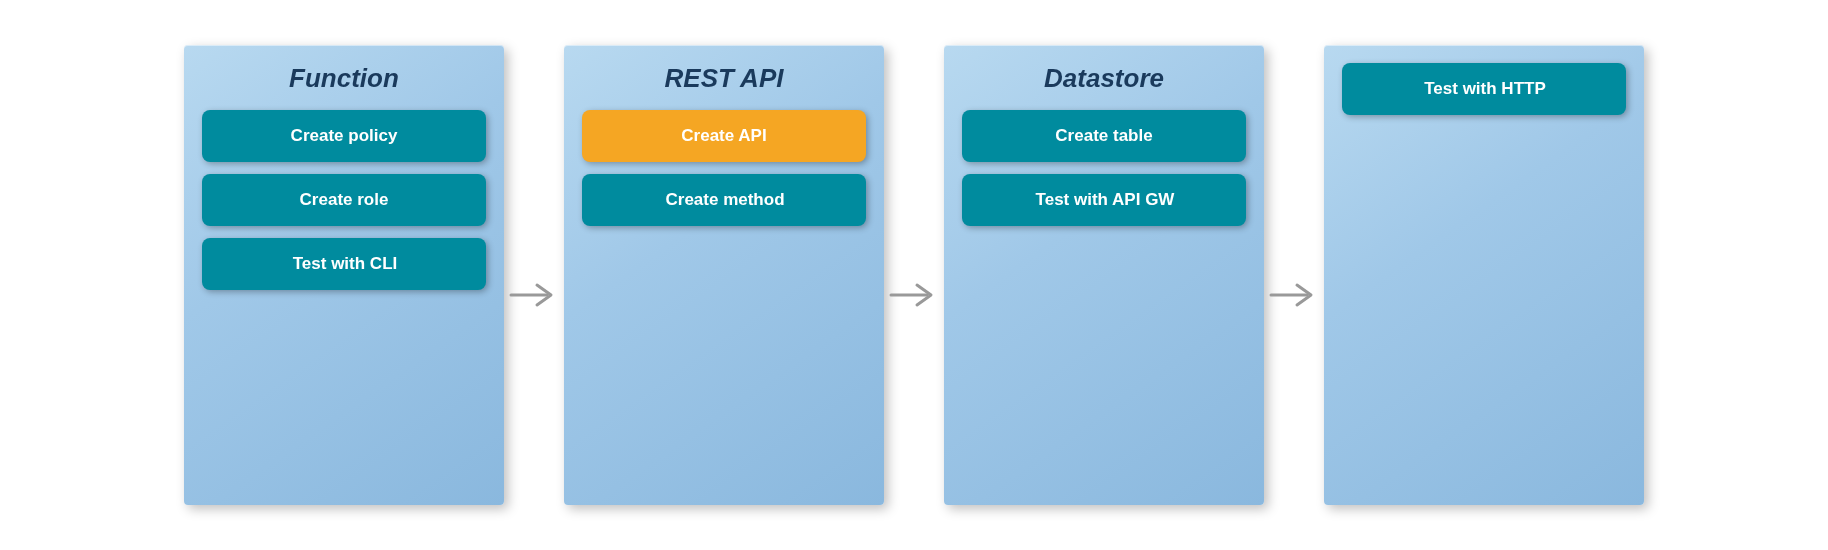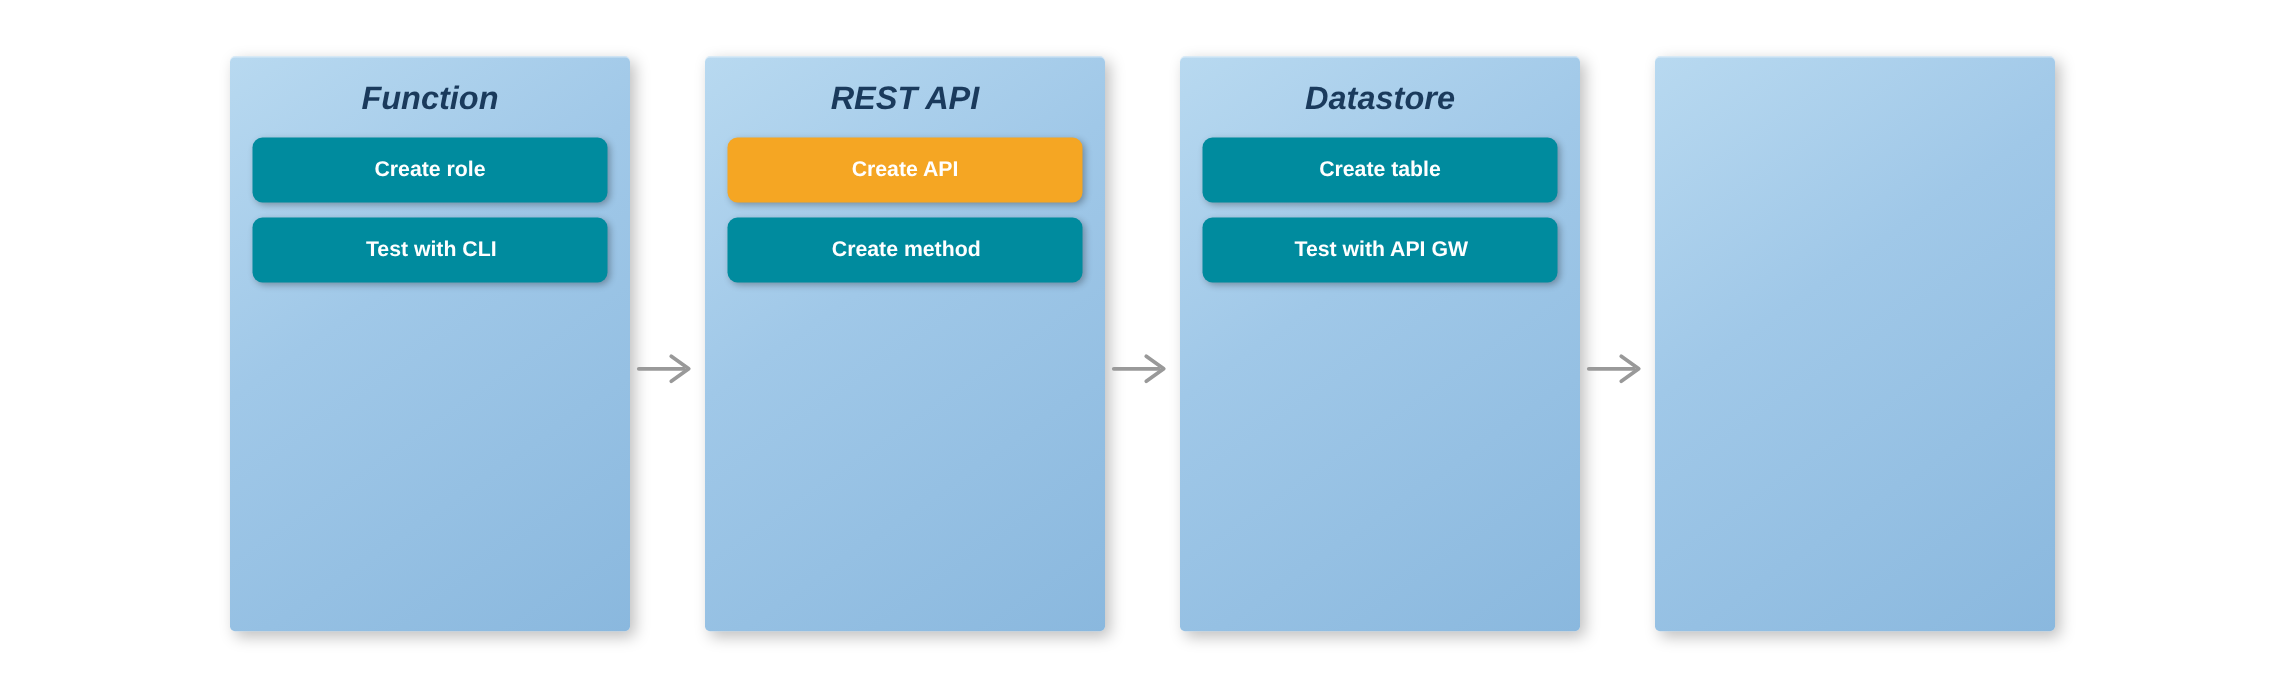--- a/index.html
+++ b/index.html
@@ -84,20 +84,21 @@
       width: 50px;
       height: 40px;
     }
   </style>
 </head>
 <body>
 
 <div class="diagram">
 <div class="panel">
       <div class="panel-title">Function</div>
+      <div class="btn-item"><span>Create policy</span></div>
       <div class="btn-item"><span>Create role</span></div>
       <div class="btn-item"><span>Test with CLI</span></div>
     </div>
     <div class="arrow">
         <svg viewBox="0 0 50 40" xmlns="http://www.w3.org/2000/svg">
           <line x1="2" y1="20" x2="38" y2="20" stroke="#999" stroke-width="3" stroke-linecap="round"></line>
           <polyline points="28,10 42,20 28,30" fill="none" stroke="#999" stroke-width="3" stroke-linejoin="round" stroke-linecap="round"></polyline>
         </svg>
       </div>
     <div class="panel">
@@ -116,14 +117,15 @@
       <div class="btn-item"><span>Create table</span></div>
       <div class="btn-item"><span>Test with API GW</span></div>
     </div>
     <div class="arrow">
         <svg viewBox="0 0 50 40" xmlns="http://www.w3.org/2000/svg">
           <line x1="2" y1="20" x2="38" y2="20" stroke="#999" stroke-width="3" stroke-linecap="round"></line>
           <polyline points="28,10 42,20 28,30" fill="none" stroke="#999" stroke-width="3" stroke-linejoin="round" stroke-linecap="round"></polyline>
         </svg>
       </div>
     <div class="panel">
+      <div class="btn-item"><span>Test with HTTP</span></div>
     </div>
   </div>
 
 </body></html>

